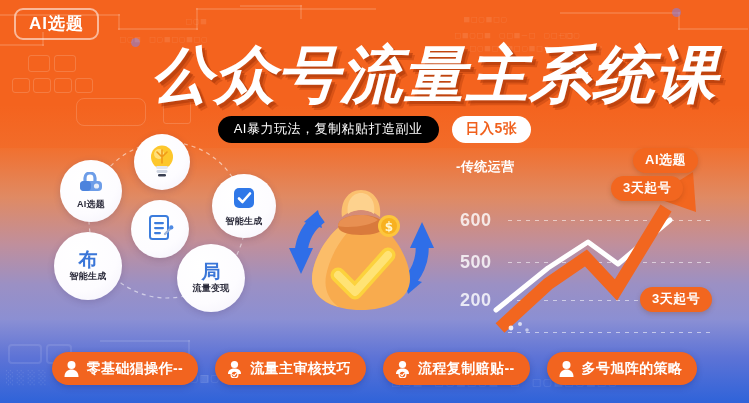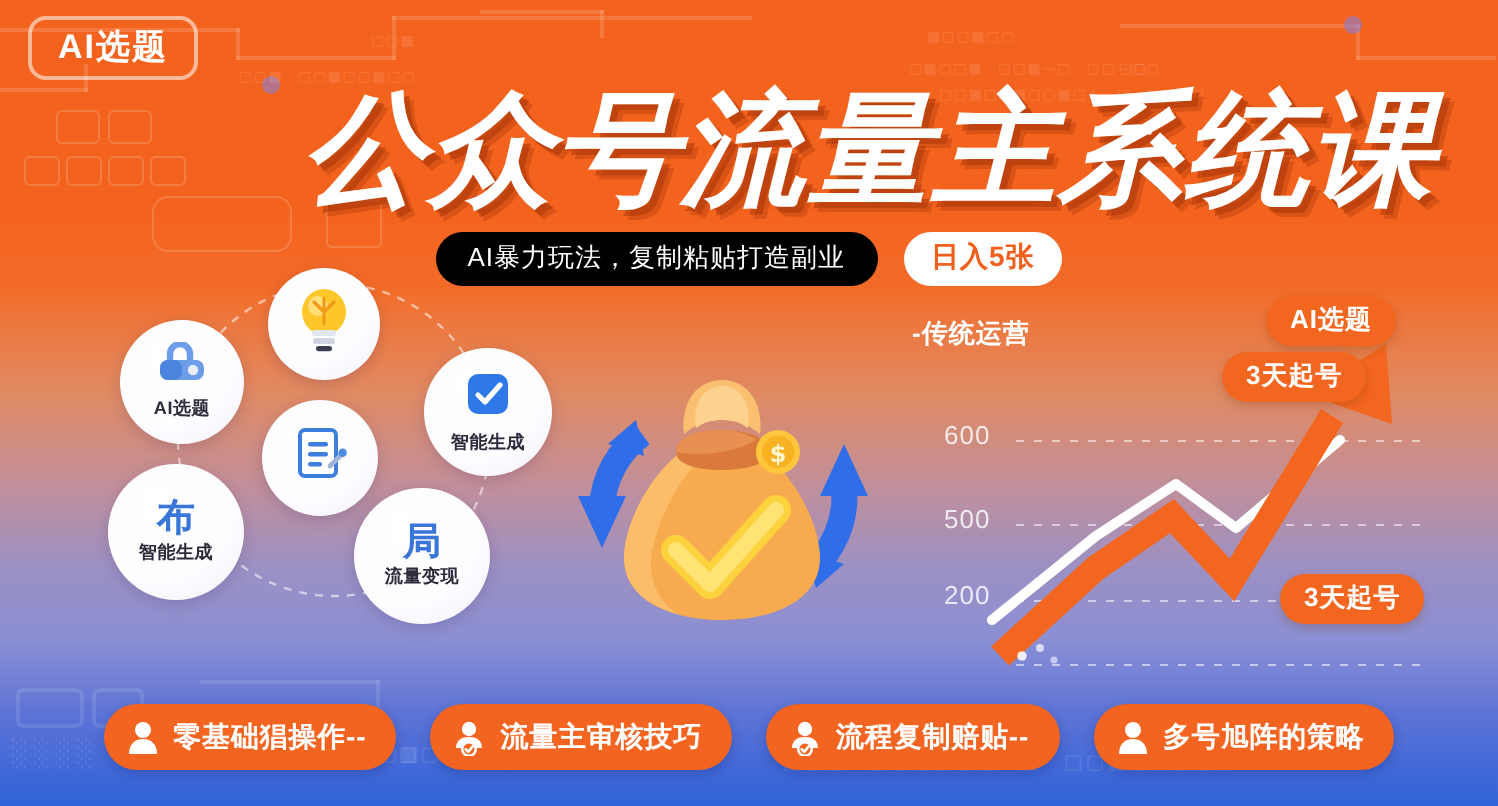--- a/index.html
+++ b/index.html
@@ -123,22 +123,22 @@
   
   #bag-wrap { position:absolute; left:276px; top:182px; width:170px; height:135px; }
 
   
   #chart { position:absolute; left:448px; top:150px; width:296px; height:185px; }
   .grid-line {
     position:absolute; height:1px; width:205px; left:60px;
     background:repeating-linear-gradient(90deg,rgba(255,255,255,.55) 0 4px,transparent 4px 9px);
   }
   .y-tick {
-    position:absolute; left:24px; color:rgba(255,255,255,.80);
-    font-size:13px; font-weight:normal; letter-spacing:.5px;
+    position:absolute; left:12px; color:rgba(255,255,255,.80);
+    font-size:18px; font-weight:bold; letter-spacing:.5px;
   }
   #legend-trad {
     position:absolute; left:8px; top:8px;
     color:#ffffff; font-size:13px; font-weight:bold; letter-spacing:.5px;
   }
 
   
   .cbadge {
     position:absolute; background:#f2661f; color:#ffffff;
     border-radius:13px; padding:3px 12px 4px 12px;

